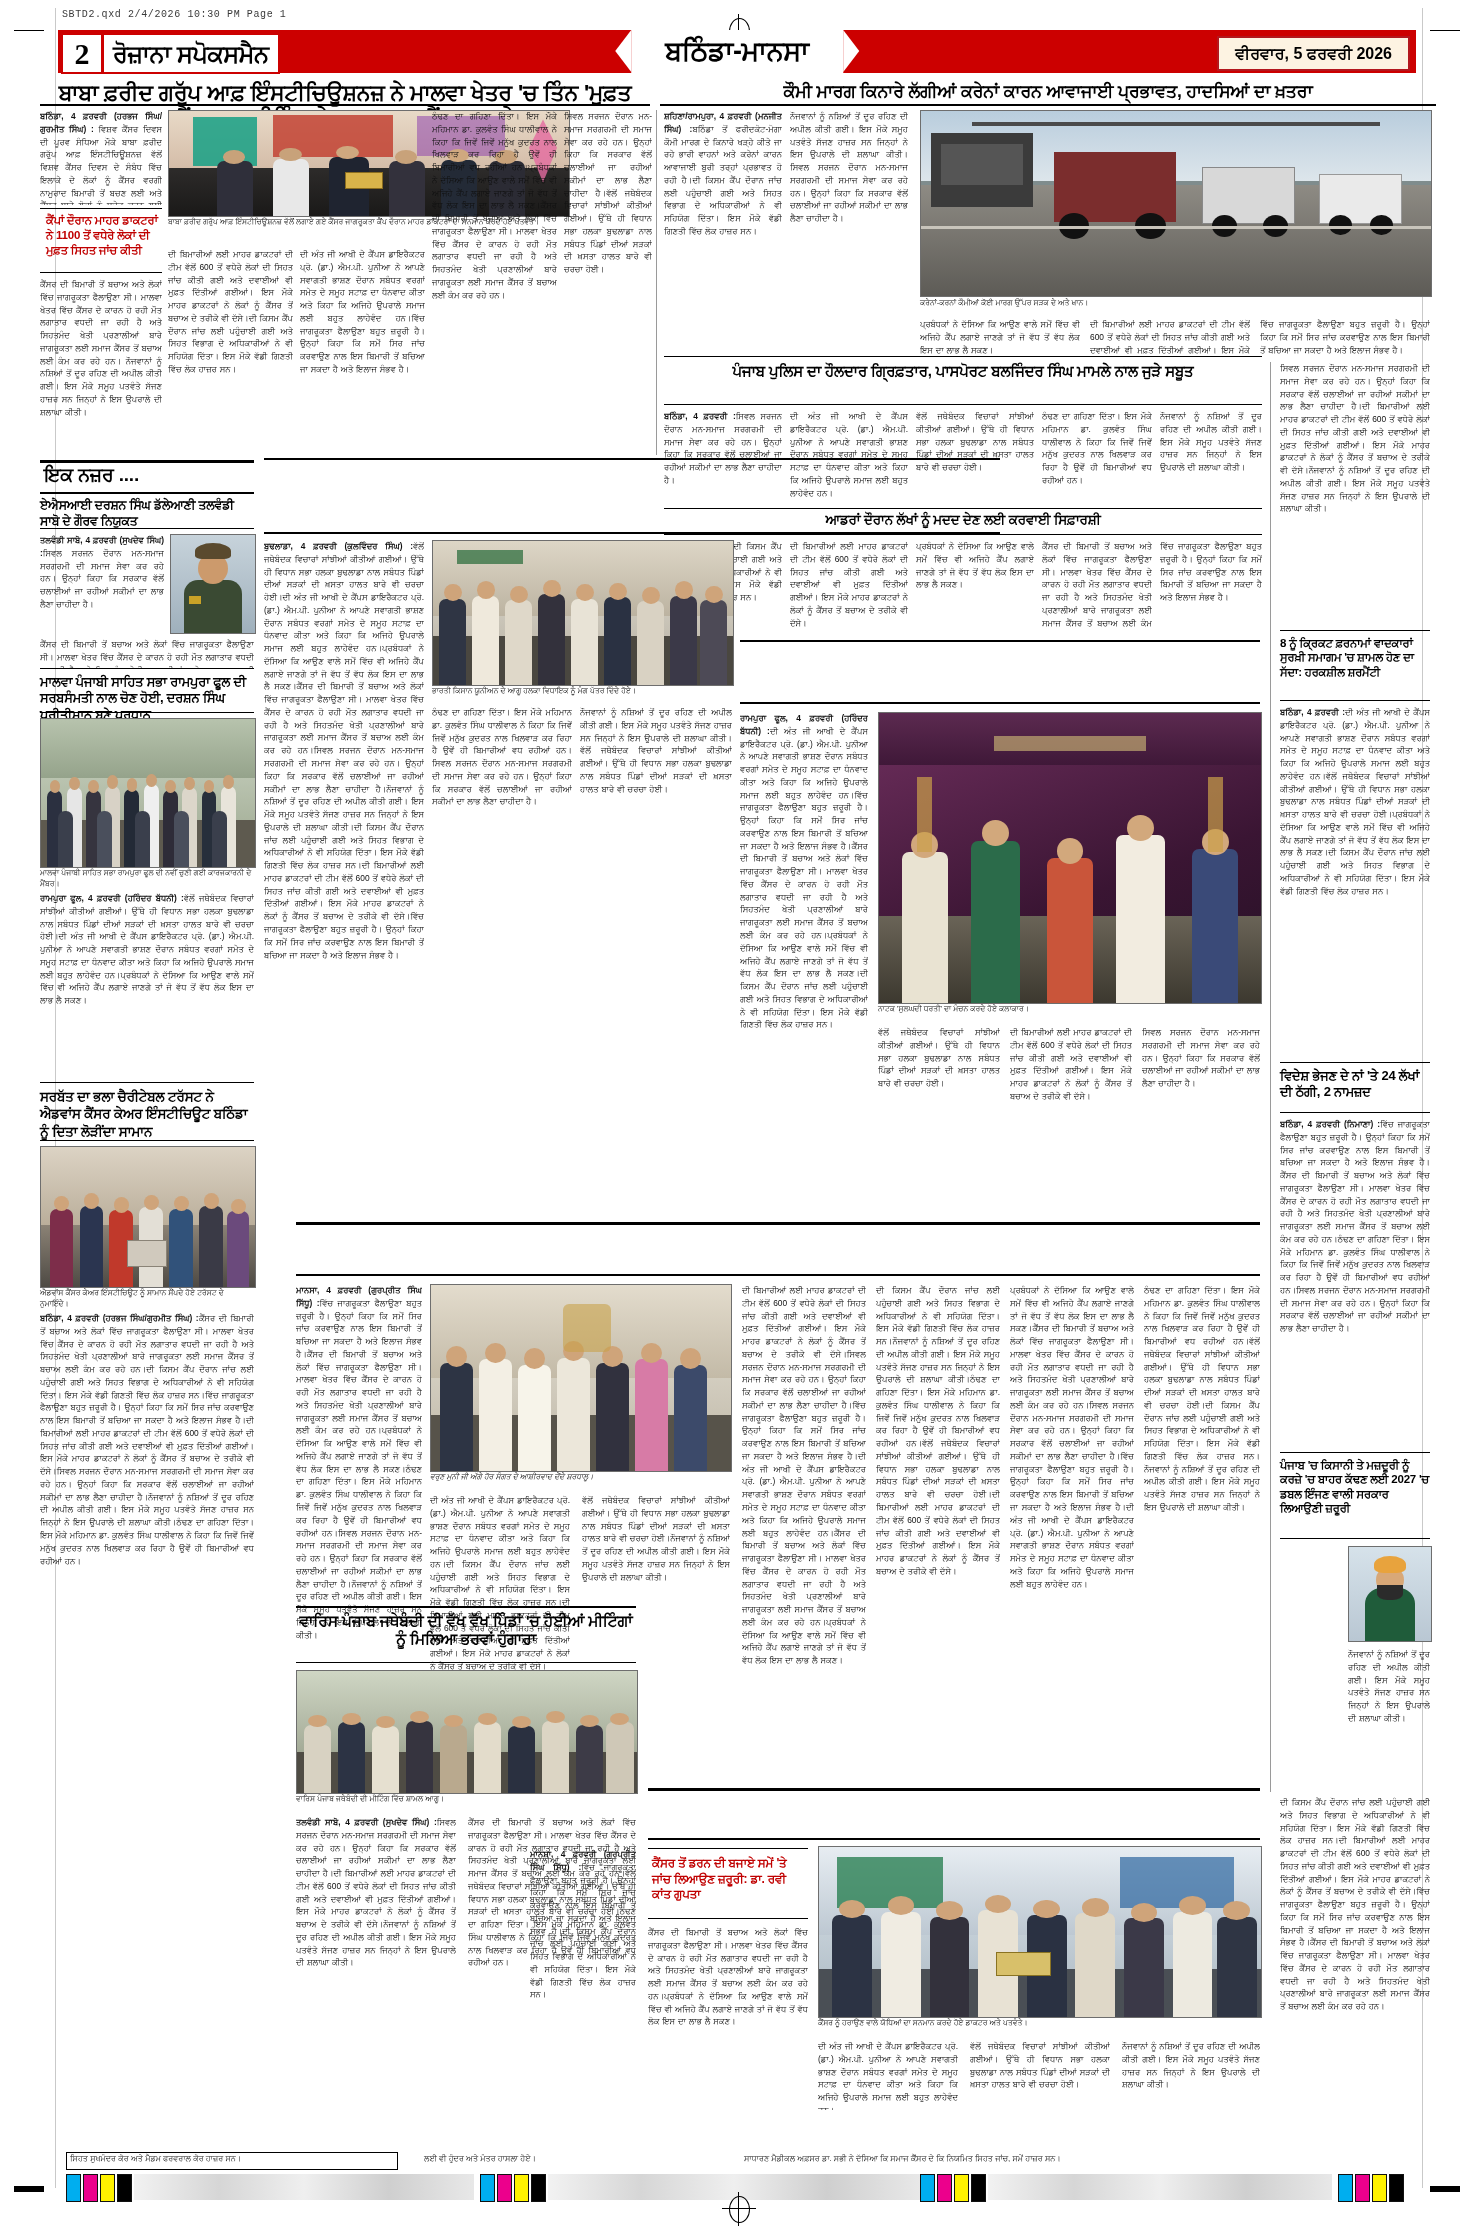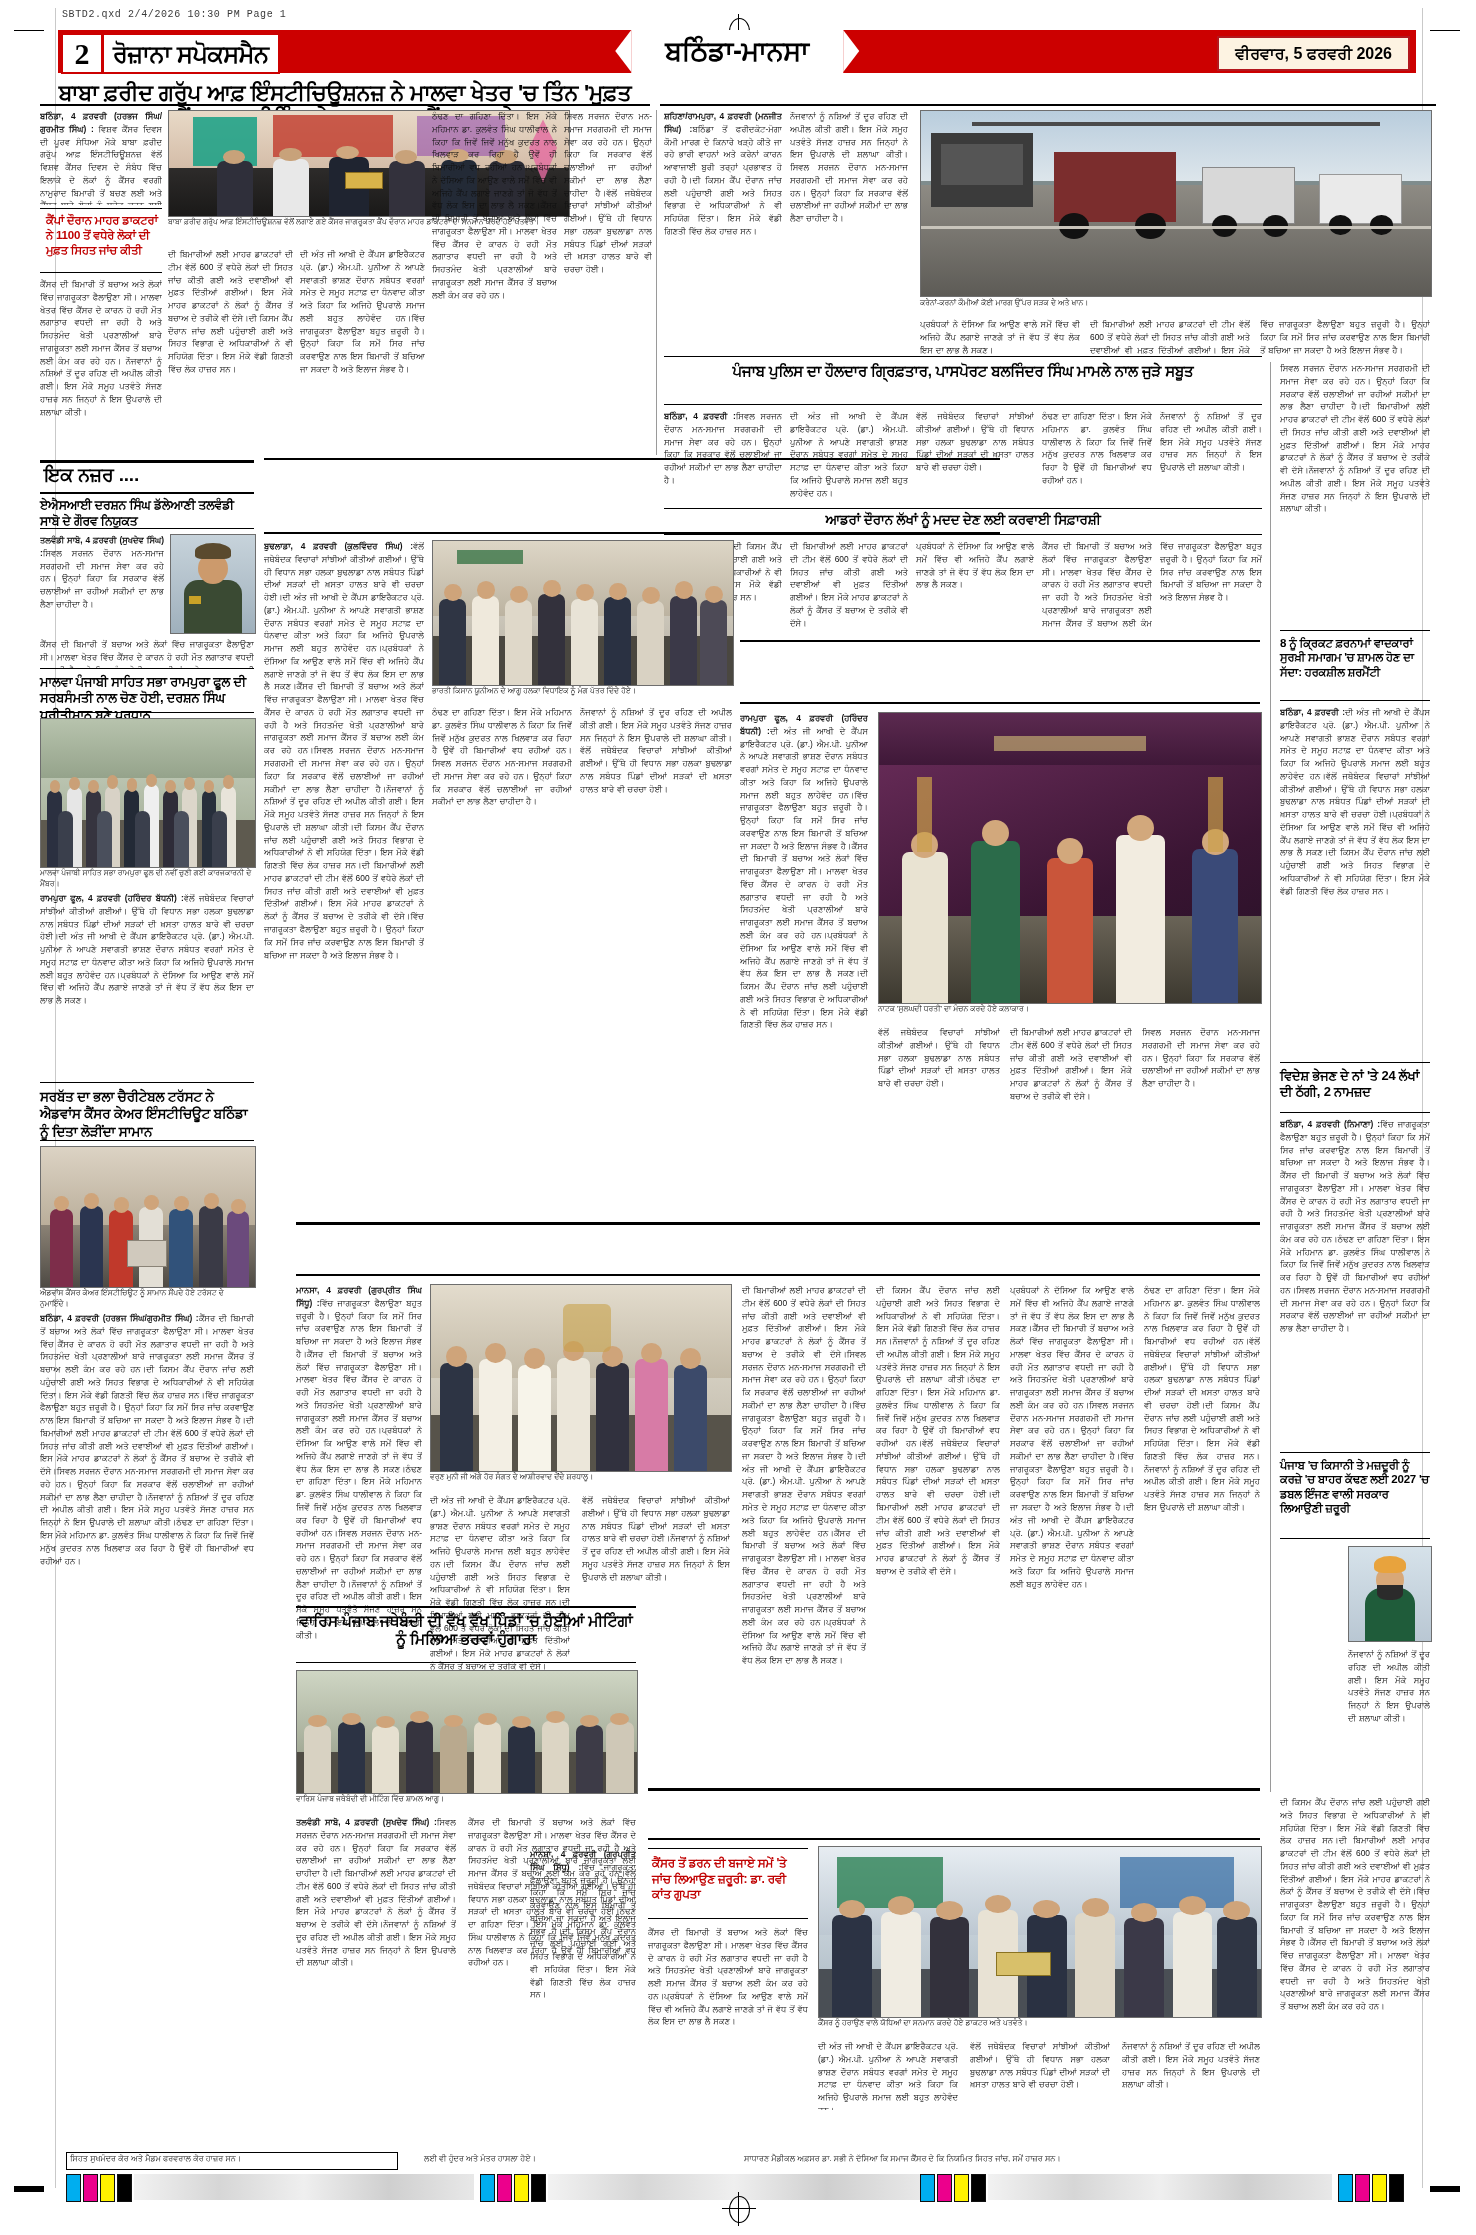--- a/index.html
+++ b/index.html
@@ -95,20 +95,21 @@
     </div>
     <div class="mh-center">
       <span class="mh-title">ਬਠਿੰਡਾ-ਮਾਨਸਾ</span>
     </div>
     <div class="mh-date">ਵੀਰਵਾਰ, 5 ਫਰਵਰੀ 2026</div>
   </div>
 
   <div class="hl big" style="left:40px;top:80px;width:610px;">ਬਾਬਾ ਫ਼ਰੀਦ ਗਰੁੱਪ ਆਫ਼ ਇੰਸਟੀਚਿਊਸ਼ਨਜ਼ ਨੇ ਮਾਲਵਾ ਖੇਤਰ 'ਚ ਤਿੰਨ 'ਮੁਫ਼ਤ ਕੈਂਸਰ ਸਕ੍ਰੀਨਿੰਗ ਤੇ ਜਾਗਰੂਕਤਾ ਕੈਂਪ' ਲਗਾਏ</div>
   <div class="rule med" style="left:40px;top:104px;width:610px;"></div>
 
+  <div class="hl med" style="left:660px;top:82px;width:776px;">ਕੌਮੀ ਮਾਰਗ ਕਿਨਾਰੇ ਲੱਗੀਆਂ ਕਰੇਨਾਂ ਕਾਰਨ ਆਵਾਜਾਈ ਪ੍ਰਭਾਵਤ, ਹਾਦਸਿਆਂ ਦਾ ਖ਼ਤਰਾ</div>
   <div class="rule med" style="left:660px;top:104px;width:776px;"></div>
 
   <div class="col" style="left:40px;top:110px;width:122px;height:95px;">
     <span class="lead">ਬਠਿੰਡਾ, 4 ਫ਼ਰਵਰੀ (ਹਰਭਜ ਸਿੰਘ/ਗੁਰਮੀਤ ਸਿੰਘ) :</span>
     <span>ਵਿਸ਼ਵ ਕੈਂਸਰ ਦਿਵਸ ਦੀ ਪੂਰਵ ਸੰਧਿਆ ਮੌਕੇ ਬਾਬਾ ਫ਼ਰੀਦ ਗਰੁੱਪ ਆਫ਼ ਇੰਸਟੀਚਿਊਸ਼ਨਜ਼ ਵੱਲੋਂ ਵਿਸ਼ਵ ਕੈਂਸਰ ਦਿਵਸ ਦੇ ਸੰਬੰਧ ਵਿੱਚ ਇਲਾਕੇ ਦੇ ਲੋਕਾਂ ਨੂੰ ਕੈਂਸਰ ਵਰਗੀ ਨਾਮੁਰਾਦ ਬਿਮਾਰੀ ਤੋਂ ਬਚਣ ਲਈ ਅਤੇ ਕੈਂਸਰ ਬਾਰੇ ਲੋਕਾਂ ਨੂੰ ਸੁਚੇਤ ਕਰਨ ਲਈ ਤਿੰਨ ਵੱਖ-ਵੱਖ ਥਾਵਾਂ 'ਤੇ ਮੁਫ਼ਤ ਕੈਂਸਰ ਸਕ੍ਰੀਨਿੰਗ ਅਤੇ ਜਾਗਰੂਕਤਾ ਕੈਂਪ ਲਗਾਏ ਗਏ।</span>
   </div>
 
   <div class="rule thin" style="left:40px;top:208px;width:122px;"></div>
   <div class="hl sm left redtitle" style="left:46px;top:213px;width:114px;font-size:11.5px;line-height:1.3;">ਕੈਂਪਾਂ ਦੌਰਾਨ ਮਾਹਰ ਡਾਕਟਰਾਂ ਨੇ 1100 ਤੋਂ ਵਧੇਰੇ ਲੋਕਾਂ ਦੀ ਮੁਫ਼ਤ ਸਿਹਤ ਜਾਂਚ ਕੀਤੀ</div>
   <div class="rule thin" style="left:40px;top:272px;width:122px;"></div>
@@ -457,21 +458,21 @@
         <div class="head" style="left:44%;bottom:59%;width:7%;height:11%;background:#cfa47a;"></div>
       <div class="p" style="left:55%;width:11%;height:58%;background:#31313e;"></div>
         <div class="head" style="left:57%;bottom:56%;width:7%;height:11%;background:#cfa47a;"></div>
       <div class="p" style="left:68%;width:11%;height:60%;background:#d77ba6;"></div>
         <div class="head" style="left:70%;bottom:58%;width:7%;height:11%;background:#cfa47a;"></div>
       <div class="p" style="left:81%;width:11%;height:57%;background:#3c4a6a;"></div>
         <div class="head" style="left:83%;bottom:55%;width:7%;height:11%;background:#cfa47a;"></div>
       <div style="position:absolute;left:44%;top:10%;width:16%;height:26%;background:#c8a14a;opacity:.6;border-radius:6px;"></div>
     </div>
   </div>
-  <div class="imgcap" style="left:430px;top:1472px;width:300px;">ਵਰੁਣ ਮੁਨੀ ਜੀ ਅੱਗੇ ਹੋਰ ਸੰਗਤ ਦੇ ਆਸ਼ੀਰਵਾਦ ਦੇਂਦੇ ਸ਼ਰਧਾਲੂ।</div>
+  <div class="imgcap" style="left:430px;top:1472px;width:300px;font-style:italic;">ਵਰੁਣ ਮੁਨੀ ਜੀ ਅੱਗੇ ਹੋਰ ਸੰਗਤ ਦੇ ਆਸ਼ੀਰਵਾਦ ਦੇਂਦੇ ਸ਼ਰਧਾਲੂ।</div>
 
   <div class="col" style="left:430px;top:1494px;width:140px;height:292px;"><span>ਦੀ ਅੰਤ ਜੀ ਆਖੀ ਦੇ ਕੈਂਪਸ ਡਾਇਰੈਕਟਰ ਪ੍ਰੋ. (ਡਾ.) ਐਮ.ਪੀ. ਪੁਨੀਆ ਨੇ ਆਪਣੇ ਸਵਾਗਤੀ ਭਾਸ਼ਣ ਦੌਰਾਨ ਸਬੰਧਤ ਵਰਗਾਂ ਸਮੇਤ ਦੇ ਸਮੂਹ ਸਟਾਫ਼ ਦਾ ਧੰਨਵਾਦ ਕੀਤਾ ਅਤੇ ਕਿਹਾ ਕਿ ਅਜਿਹੇ ਉਪਰਾਲੇ ਸਮਾਜ ਲਈ ਬਹੁਤ ਲਾਹੇਵੰਦ ਹਨ।</span><span>ਦੀ ਕਿਸਮ ਕੈਂਪ ਦੌਰਾਨ ਜਾਂਚ ਲਈ ਪਹੁੰਚਾਈ ਗਈ ਅਤੇ ਸਿਹਤ ਵਿਭਾਗ ਦੇ ਅਧਿਕਾਰੀਆਂ ਨੇ ਵੀ ਸਹਿਯੋਗ ਦਿੱਤਾ। ਇਸ ਮੌਕੇ ਵੱਡੀ ਗਿਣਤੀ ਵਿੱਚ ਲੋਕ ਹਾਜ਼ਰ ਸਨ।</span><span>ਦੀ ਬਿਮਾਰੀਆਂ ਲਈ ਮਾਹਰ ਡਾਕਟਰਾਂ ਦੀ ਟੀਮ ਵੱਲੋਂ 600 ਤੋਂ ਵਧੇਰੇ ਲੋਕਾਂ ਦੀ ਸਿਹਤ ਜਾਂਚ ਕੀਤੀ ਗਈ ਅਤੇ ਦਵਾਈਆਂ ਵੀ ਮੁਫ਼ਤ ਦਿੱਤੀਆਂ ਗਈਆਂ। ਇਸ ਮੌਕੇ ਮਾਹਰ ਡਾਕਟਰਾਂ ਨੇ ਲੋਕਾਂ ਨੂੰ ਕੈਂਸਰ ਤੋਂ ਬਚਾਅ ਦੇ ਤਰੀਕੇ ਵੀ ਦੱਸੇ।</span></div>
   <div class="col" style="left:582px;top:1494px;width:148px;height:292px;"><span>ਵੱਲੋਂ ਜਥੇਬੰਦਕ ਵਿਚਾਰਾਂ ਸਾਂਝੀਆਂ ਕੀਤੀਆਂ ਗਈਆਂ। ਉੱਥੇ ਹੀ ਵਿਧਾਨ ਸਭਾ ਹਲਕਾ ਬੁਢਲਾਡਾ ਨਾਲ ਸਬੰਧਤ ਪਿੰਡਾਂ ਦੀਆਂ ਸੜਕਾਂ ਦੀ ਖ਼ਸਤਾ ਹਾਲਤ ਬਾਰੇ ਵੀ ਚਰਚਾ ਹੋਈ।</span><span>ਨੌਜਵਾਨਾਂ ਨੂੰ ਨਸ਼ਿਆਂ ਤੋਂ ਦੂਰ ਰਹਿਣ ਦੀ ਅਪੀਲ ਕੀਤੀ ਗਈ। ਇਸ ਮੌਕੇ ਸਮੂਹ ਪਤਵੰਤੇ ਸੱਜਣ ਹਾਜ਼ਰ ਸਨ ਜਿਨ੍ਹਾਂ ਨੇ ਇਸ ਉਪਰਾਲੇ ਦੀ ਸ਼ਲਾਘਾ ਕੀਤੀ।</span></div>
 
   <div class="col" style="left:742px;top:1284px;width:124px;height:500px;"><span>ਦੀ ਬਿਮਾਰੀਆਂ ਲਈ ਮਾਹਰ ਡਾਕਟਰਾਂ ਦੀ ਟੀਮ ਵੱਲੋਂ 600 ਤੋਂ ਵਧੇਰੇ ਲੋਕਾਂ ਦੀ ਸਿਹਤ ਜਾਂਚ ਕੀਤੀ ਗਈ ਅਤੇ ਦਵਾਈਆਂ ਵੀ ਮੁਫ਼ਤ ਦਿੱਤੀਆਂ ਗਈਆਂ। ਇਸ ਮੌਕੇ ਮਾਹਰ ਡਾਕਟਰਾਂ ਨੇ ਲੋਕਾਂ ਨੂੰ ਕੈਂਸਰ ਤੋਂ ਬਚਾਅ ਦੇ ਤਰੀਕੇ ਵੀ ਦੱਸੇ।</span><span>ਸਿਵਲ ਸਰਜਨ ਦੌਰਾਨ ਮਨ-ਸਮਾਜ ਸਰਗਰਮੀ ਦੀ ਸਮਾਜ ਸੇਵਾ ਕਰ ਰਹੇ ਹਨ। ਉਨ੍ਹਾਂ ਕਿਹਾ ਕਿ ਸਰਕਾਰ ਵੱਲੋਂ ਚਲਾਈਆਂ ਜਾ ਰਹੀਆਂ ਸਕੀਮਾਂ ਦਾ ਲਾਭ ਲੈਣਾ ਚਾਹੀਦਾ ਹੈ।</span><span>ਵਿੱਚ ਜਾਗਰੂਕਤਾ ਫੈਲਾਉਣਾ ਬਹੁਤ ਜ਼ਰੂਰੀ ਹੈ। ਉਨ੍ਹਾਂ ਕਿਹਾ ਕਿ ਸਮੇਂ ਸਿਰ ਜਾਂਚ ਕਰਵਾਉਣ ਨਾਲ ਇਸ ਬਿਮਾਰੀ ਤੋਂ ਬਚਿਆ ਜਾ ਸਕਦਾ ਹੈ ਅਤੇ ਇਲਾਜ ਸੰਭਵ ਹੈ।</span><span>ਦੀ ਅੰਤ ਜੀ ਆਖੀ ਦੇ ਕੈਂਪਸ ਡਾਇਰੈਕਟਰ ਪ੍ਰੋ. (ਡਾ.) ਐਮ.ਪੀ. ਪੁਨੀਆ ਨੇ ਆਪਣੇ ਸਵਾਗਤੀ ਭਾਸ਼ਣ ਦੌਰਾਨ ਸਬੰਧਤ ਵਰਗਾਂ ਸਮੇਤ ਦੇ ਸਮੂਹ ਸਟਾਫ਼ ਦਾ ਧੰਨਵਾਦ ਕੀਤਾ ਅਤੇ ਕਿਹਾ ਕਿ ਅਜਿਹੇ ਉਪਰਾਲੇ ਸਮਾਜ ਲਈ ਬਹੁਤ ਲਾਹੇਵੰਦ ਹਨ।</span><span>ਕੈਂਸਰ ਦੀ ਬਿਮਾਰੀ ਤੋਂ ਬਚਾਅ ਅਤੇ ਲੋਕਾਂ ਵਿੱਚ ਜਾਗਰੂਕਤਾ ਫੈਲਾਉਣਾ ਸੀ। ਮਾਲਵਾ ਖੇਤਰ ਵਿੱਚ ਕੈਂਸਰ ਦੇ ਕਾਰਨ ਹੋ ਰਹੀ ਮੌਤ ਲਗਾਤਾਰ ਵਧਦੀ ਜਾ ਰਹੀ ਹੈ ਅਤੇ ਸਿਹਤਮੰਦ ਖੇਤੀ ਪ੍ਰਣਾਲੀਆਂ ਬਾਰੇ ਜਾਗਰੂਕਤਾ ਲਈ ਸਮਾਜ ਕੈਂਸਰ ਤੋਂ ਬਚਾਅ ਲਈ ਕੰਮ ਕਰ ਰਹੇ ਹਨ।</span><span>ਪ੍ਰਬੰਧਕਾਂ ਨੇ ਦੱਸਿਆ ਕਿ ਆਉਣ ਵਾਲੇ ਸਮੇਂ ਵਿੱਚ ਵੀ ਅਜਿਹੇ ਕੈਂਪ ਲਗਾਏ ਜਾਣਗੇ ਤਾਂ ਜੋ ਵੱਧ ਤੋਂ ਵੱਧ ਲੋਕ ਇਸ ਦਾ ਲਾਭ ਲੈ ਸਕਣ।</span></div>
   <div class="col" style="left:876px;top:1284px;width:124px;height:500px;"><span>ਦੀ ਕਿਸਮ ਕੈਂਪ ਦੌਰਾਨ ਜਾਂਚ ਲਈ ਪਹੁੰਚਾਈ ਗਈ ਅਤੇ ਸਿਹਤ ਵਿਭਾਗ ਦੇ ਅਧਿਕਾਰੀਆਂ ਨੇ ਵੀ ਸਹਿਯੋਗ ਦਿੱਤਾ। ਇਸ ਮੌਕੇ ਵੱਡੀ ਗਿਣਤੀ ਵਿੱਚ ਲੋਕ ਹਾਜ਼ਰ ਸਨ।</span><span>ਨੌਜਵਾਨਾਂ ਨੂੰ ਨਸ਼ਿਆਂ ਤੋਂ ਦੂਰ ਰਹਿਣ ਦੀ ਅਪੀਲ ਕੀਤੀ ਗਈ। ਇਸ ਮੌਕੇ ਸਮੂਹ ਪਤਵੰਤੇ ਸੱਜਣ ਹਾਜ਼ਰ ਸਨ ਜਿਨ੍ਹਾਂ ਨੇ ਇਸ ਉਪਰਾਲੇ ਦੀ ਸ਼ਲਾਘਾ ਕੀਤੀ।</span><span>ਠੰਢਣ ਦਾ ਗਹਿਣਾ ਦਿੱਤਾ। ਇਸ ਮੌਕੇ ਮਹਿਮਾਨ ਡਾ. ਕੁਲਵੰਤ ਸਿੰਘ ਧਾਲੀਵਾਲ ਨੇ ਕਿਹਾ ਕਿ ਜਿਵੇਂ ਜਿਵੇਂ ਮਨੁੱਖ ਕੁਦਰਤ ਨਾਲ ਖਿਲਵਾੜ ਕਰ ਰਿਹਾ ਹੈ ਉਵੇਂ ਹੀ ਬਿਮਾਰੀਆਂ ਵਧ ਰਹੀਆਂ ਹਨ।</span><span>ਵੱਲੋਂ ਜਥੇਬੰਦਕ ਵਿਚਾਰਾਂ ਸਾਂਝੀਆਂ ਕੀਤੀਆਂ ਗਈਆਂ। ਉੱਥੇ ਹੀ ਵਿਧਾਨ ਸਭਾ ਹਲਕਾ ਬੁਢਲਾਡਾ ਨਾਲ ਸਬੰਧਤ ਪਿੰਡਾਂ ਦੀਆਂ ਸੜਕਾਂ ਦੀ ਖ਼ਸਤਾ ਹਾਲਤ ਬਾਰੇ ਵੀ ਚਰਚਾ ਹੋਈ।</span><span>ਦੀ ਬਿਮਾਰੀਆਂ ਲਈ ਮਾਹਰ ਡਾਕਟਰਾਂ ਦੀ ਟੀਮ ਵੱਲੋਂ 600 ਤੋਂ ਵਧੇਰੇ ਲੋਕਾਂ ਦੀ ਸਿਹਤ ਜਾਂਚ ਕੀਤੀ ਗਈ ਅਤੇ ਦਵਾਈਆਂ ਵੀ ਮੁਫ਼ਤ ਦਿੱਤੀਆਂ ਗਈਆਂ। ਇਸ ਮੌਕੇ ਮਾਹਰ ਡਾਕਟਰਾਂ ਨੇ ਲੋਕਾਂ ਨੂੰ ਕੈਂਸਰ ਤੋਂ ਬਚਾਅ ਦੇ ਤਰੀਕੇ ਵੀ ਦੱਸੇ।</span></div>
   <div class="col" style="left:1010px;top:1284px;width:124px;height:500px;"><span>ਪ੍ਰਬੰਧਕਾਂ ਨੇ ਦੱਸਿਆ ਕਿ ਆਉਣ ਵਾਲੇ ਸਮੇਂ ਵਿੱਚ ਵੀ ਅਜਿਹੇ ਕੈਂਪ ਲਗਾਏ ਜਾਣਗੇ ਤਾਂ ਜੋ ਵੱਧ ਤੋਂ ਵੱਧ ਲੋਕ ਇਸ ਦਾ ਲਾਭ ਲੈ ਸਕਣ।</span><span>ਕੈਂਸਰ ਦੀ ਬਿਮਾਰੀ ਤੋਂ ਬਚਾਅ ਅਤੇ ਲੋਕਾਂ ਵਿੱਚ ਜਾਗਰੂਕਤਾ ਫੈਲਾਉਣਾ ਸੀ। ਮਾਲਵਾ ਖੇਤਰ ਵਿੱਚ ਕੈਂਸਰ ਦੇ ਕਾਰਨ ਹੋ ਰਹੀ ਮੌਤ ਲਗਾਤਾਰ ਵਧਦੀ ਜਾ ਰਹੀ ਹੈ ਅਤੇ ਸਿਹਤਮੰਦ ਖੇਤੀ ਪ੍ਰਣਾਲੀਆਂ ਬਾਰੇ ਜਾਗਰੂਕਤਾ ਲਈ ਸਮਾਜ ਕੈਂਸਰ ਤੋਂ ਬਚਾਅ ਲਈ ਕੰਮ ਕਰ ਰਹੇ ਹਨ।</span><span>ਸਿਵਲ ਸਰਜਨ ਦੌਰਾਨ ਮਨ-ਸਮਾਜ ਸਰਗਰਮੀ ਦੀ ਸਮਾਜ ਸੇਵਾ ਕਰ ਰਹੇ ਹਨ। ਉਨ੍ਹਾਂ ਕਿਹਾ ਕਿ ਸਰਕਾਰ ਵੱਲੋਂ ਚਲਾਈਆਂ ਜਾ ਰਹੀਆਂ ਸਕੀਮਾਂ ਦਾ ਲਾਭ ਲੈਣਾ ਚਾਹੀਦਾ ਹੈ।</span><span>ਵਿੱਚ ਜਾਗਰੂਕਤਾ ਫੈਲਾਉਣਾ ਬਹੁਤ ਜ਼ਰੂਰੀ ਹੈ। ਉਨ੍ਹਾਂ ਕਿਹਾ ਕਿ ਸਮੇਂ ਸਿਰ ਜਾਂਚ ਕਰਵਾਉਣ ਨਾਲ ਇਸ ਬਿਮਾਰੀ ਤੋਂ ਬਚਿਆ ਜਾ ਸਕਦਾ ਹੈ ਅਤੇ ਇਲਾਜ ਸੰਭਵ ਹੈ।</span><span>ਦੀ ਅੰਤ ਜੀ ਆਖੀ ਦੇ ਕੈਂਪਸ ਡਾਇਰੈਕਟਰ ਪ੍ਰੋ. (ਡਾ.) ਐਮ.ਪੀ. ਪੁਨੀਆ ਨੇ ਆਪਣੇ ਸਵਾਗਤੀ ਭਾਸ਼ਣ ਦੌਰਾਨ ਸਬੰਧਤ ਵਰਗਾਂ ਸਮੇਤ ਦੇ ਸਮੂਹ ਸਟਾਫ਼ ਦਾ ਧੰਨਵਾਦ ਕੀਤਾ ਅਤੇ ਕਿਹਾ ਕਿ ਅਜਿਹੇ ਉਪਰਾਲੇ ਸਮਾਜ ਲਈ ਬਹੁਤ ਲਾਹੇਵੰਦ ਹਨ।</span></div>
   <div class="col" style="left:1144px;top:1284px;width:116px;height:500px;"><span>ਠੰਢਣ ਦਾ ਗਹਿਣਾ ਦਿੱਤਾ। ਇਸ ਮੌਕੇ ਮਹਿਮਾਨ ਡਾ. ਕੁਲਵੰਤ ਸਿੰਘ ਧਾਲੀਵਾਲ ਨੇ ਕਿਹਾ ਕਿ ਜਿਵੇਂ ਜਿਵੇਂ ਮਨੁੱਖ ਕੁਦਰਤ ਨਾਲ ਖਿਲਵਾੜ ਕਰ ਰਿਹਾ ਹੈ ਉਵੇਂ ਹੀ ਬਿਮਾਰੀਆਂ ਵਧ ਰਹੀਆਂ ਹਨ।</span><span>ਵੱਲੋਂ ਜਥੇਬੰਦਕ ਵਿਚਾਰਾਂ ਸਾਂਝੀਆਂ ਕੀਤੀਆਂ ਗਈਆਂ। ਉੱਥੇ ਹੀ ਵਿਧਾਨ ਸਭਾ ਹਲਕਾ ਬੁਢਲਾਡਾ ਨਾਲ ਸਬੰਧਤ ਪਿੰਡਾਂ ਦੀਆਂ ਸੜਕਾਂ ਦੀ ਖ਼ਸਤਾ ਹਾਲਤ ਬਾਰੇ ਵੀ ਚਰਚਾ ਹੋਈ।</span><span>ਦੀ ਕਿਸਮ ਕੈਂਪ ਦੌਰਾਨ ਜਾਂਚ ਲਈ ਪਹੁੰਚਾਈ ਗਈ ਅਤੇ ਸਿਹਤ ਵਿਭਾਗ ਦੇ ਅਧਿਕਾਰੀਆਂ ਨੇ ਵੀ ਸਹਿਯੋਗ ਦਿੱਤਾ। ਇਸ ਮੌਕੇ ਵੱਡੀ ਗਿਣਤੀ ਵਿੱਚ ਲੋਕ ਹਾਜ਼ਰ ਸਨ।</span><span>ਨੌਜਵਾਨਾਂ ਨੂੰ ਨਸ਼ਿਆਂ ਤੋਂ ਦੂਰ ਰਹਿਣ ਦੀ ਅਪੀਲ ਕੀਤੀ ਗਈ। ਇਸ ਮੌਕੇ ਸਮੂਹ ਪਤਵੰਤੇ ਸੱਜਣ ਹਾਜ਼ਰ ਸਨ ਜਿਨ੍ਹਾਂ ਨੇ ਇਸ ਉਪਰਾਲੇ ਦੀ ਸ਼ਲਾਘਾ ਕੀਤੀ।</span></div>
 
   <div class="rule med" style="left:296px;top:1606px;width:340px;"></div>

